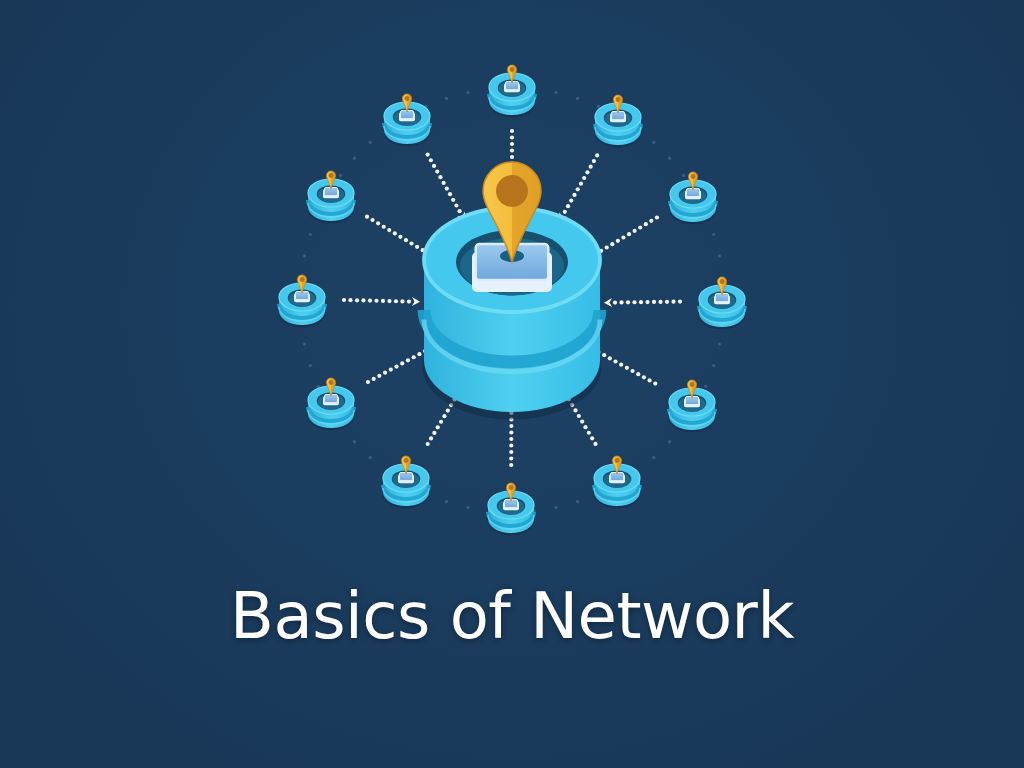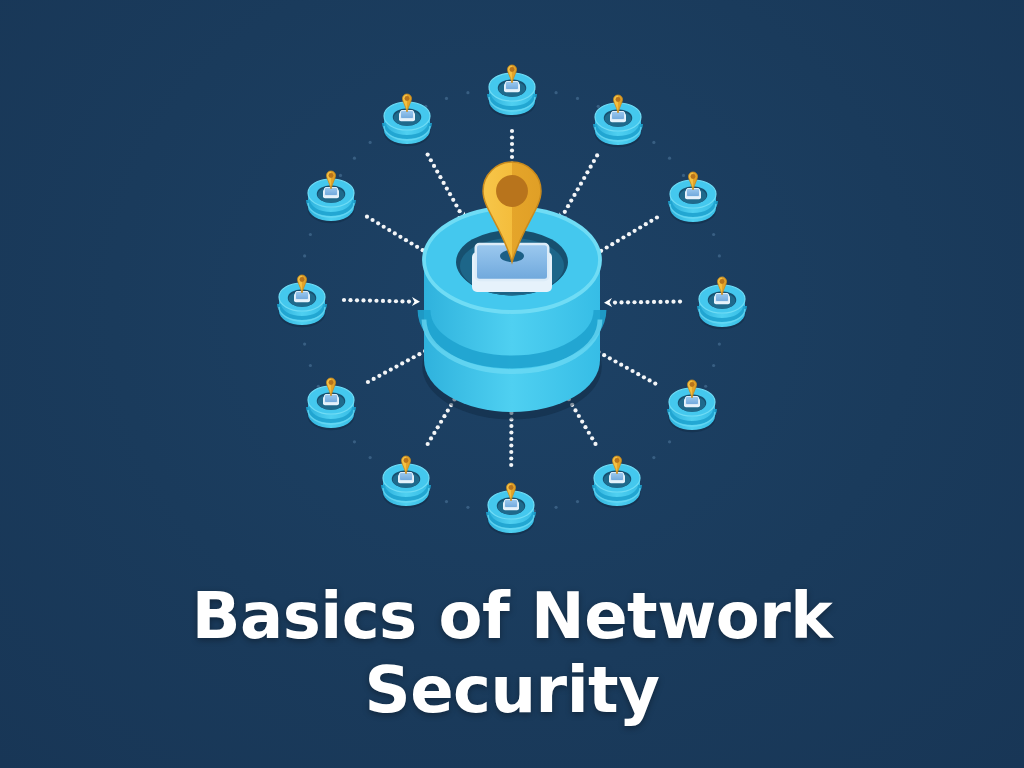--- a/index.html
+++ b/index.html
@@ -23,21 +23,21 @@
       width: 1024px;
       height: 768px;
     }
     .title {
       position: absolute;
       left: 0;
       width: 1024px;
       text-align: center;
       color: #ffffff;
       font-family: "DejaVu Sans", sans-serif;
-      font-weight: bold;
+      font-weight: normal;
       font-size: 64px;
       line-height: 76px;
       letter-spacing: -0.5px;
       text-shadow: 0 2px 6px rgba(0,0,0,0.35);
     }
     .title.line1 { top: 578px; }
     .title.line2 { top: 652px; }
   </style>
 </head>
 <body>
@@ -489,14 +489,13 @@
         <rect x="475.75" y="244" width="72.5" height="36" rx="3.75" fill="url(#screenGrad)" stroke="#dcecf8" stroke-width="2.5"></rect>
         <ellipse cx="512" cy="256" rx="12" ry="6" fill="#1c5f86"></ellipse>
         <path d="M 512 262 C 501.85 227, 483 208.4, 483 191
                A 29 29 0 1 1 541 191
                C 541 208.4, 522.15 227, 512 262 Z" fill="url(#pinGrad)" stroke="#c98a1c" stroke-width="1.5"></path>
         <circle cx="512" cy="191" r="15.950000000000001" fill="#b8741c"></circle>
       </g>
   </svg>
 
   <div class="title line1">Basics of Network</div>
-  <div class="title line2">Security</div>
 </div>
 
 </body></html>

